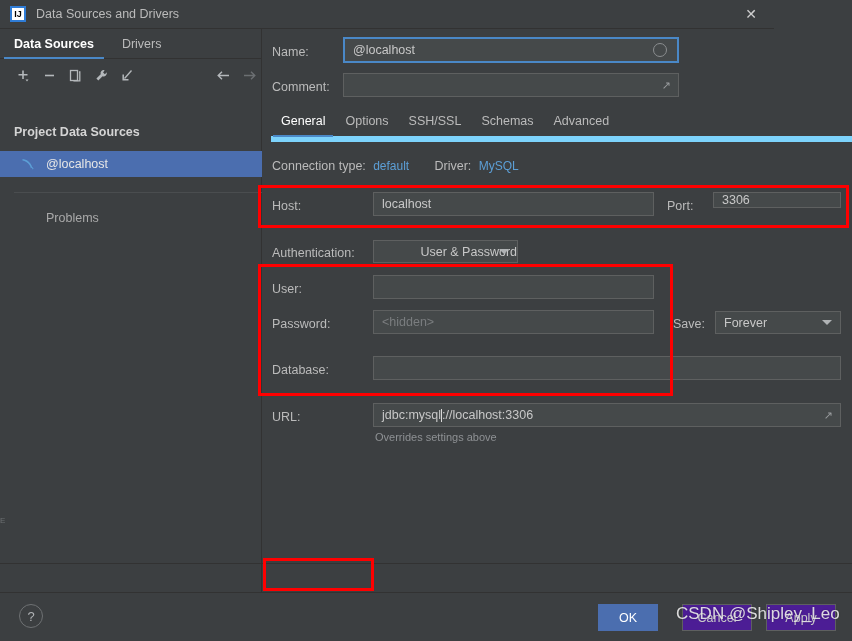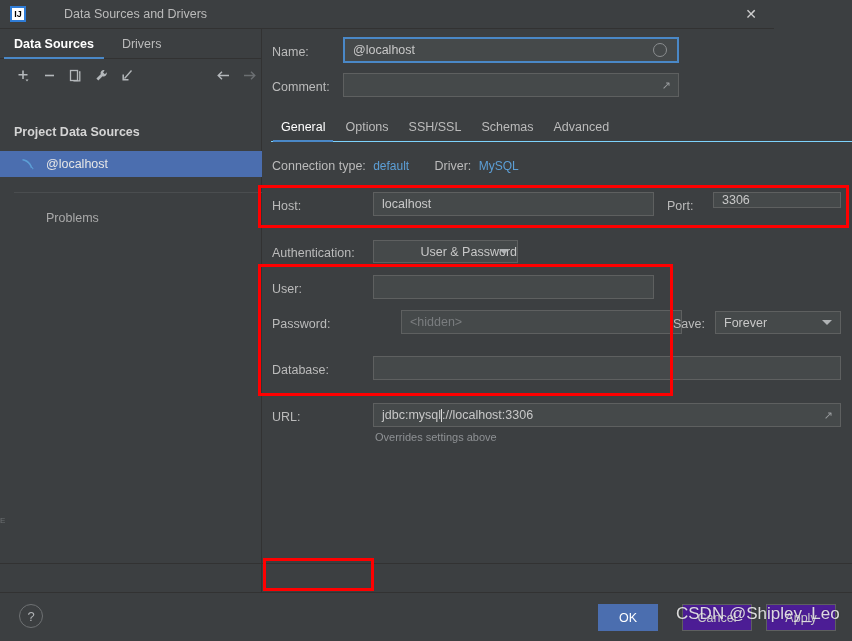--- a/index.html
+++ b/index.html
@@ -17,21 +17,20 @@
     color: #bbbbbb;
     font-size: 12px;
   }
 
   
   .titlebar {
     position: absolute; left: 0; top: 0; width: 774px; height: 29px;
     background: #3c3f41;
     display: flex; align-items: center;
     border-bottom: 1px solid #323232;
-    gap: 28px;
   }
   .ij-logo {
     width: 16px; height: 16px; margin-left: 10px; margin-right: 10px;
     border: 2px solid #2f7cd6; background: #ffffff;
     display: flex; align-items: center; justify-content: center;
     font-size: 9px; font-weight: bold; color: #000; line-height: 1;
     font-family: "Liberation Sans", sans-serif;
     flex: 0 0 auto;
   }
   .title-text { font-size: 12.5px; color: #bbbbbb; }
@@ -108,22 +107,22 @@
     position: absolute;
   }
   .field.focused { border: 2px solid #4a88c7; background: #45494a; }
   .field .ph { color: #7a7d7f; }
 
   .row-abs { position: absolute; }
 
   
   .rtabs {
     position: absolute; left: 8px; top: 85px; width: 581px; height: 28px;
-    display: flex; align-items: flex-end;
-    border-bottom: 1px solid #7dd3fc;
+    display: flex; 
+    border-bottom: 6px solid #7dd3fc;
   }
   .rtab {
     padding: 0 10px 7px 10px; font-size: 12.5px; color: #bbbbbb;
     position: relative;
   }
   .rtab.active { color: #ffffff; }
   .rtab.active::after {
     content: ""; position: absolute; left: 2px; right: 2px; bottom: -1px;
     height: 2px; background: #4a88c7;
   }
@@ -314,21 +313,21 @@
       <span>User &amp; Password</span>
       <span class="arrow"></span>
     </div>
 
     <div class="lbl row-abs" style="left:9px; top:253px;">User:</div>
     <div class="field" style="left:110px; top:246px; width:281px; height:24px;">
       <span></span>
     </div>
 
     <div class="lbl row-abs" style="left:9px; top:288px;">Password:</div>
-    <div class="field" style="left:110px; top:281px; width:281px; height:24px;margin-left:28px;">
+    <div class="field" style="left:110px; top:281px; width:281px; height:24px;">
       <span class="ph">&lt;hidden&gt;</span>
     </div>
     <div class="lbl row-abs" style="left:410px; top:288px;">Save:</div>
     <div class="combo" style="left:452px; top:282px; width:126px; height:23px;">
       <span>Forever</span>
       <span class="arrow"></span>
     </div>
 
     <div class="lbl row-abs" style="left:9px; top:334px;">Database:</div>
     <div class="field" style="left:110px; top:327px; width:468px; height:24px;">

